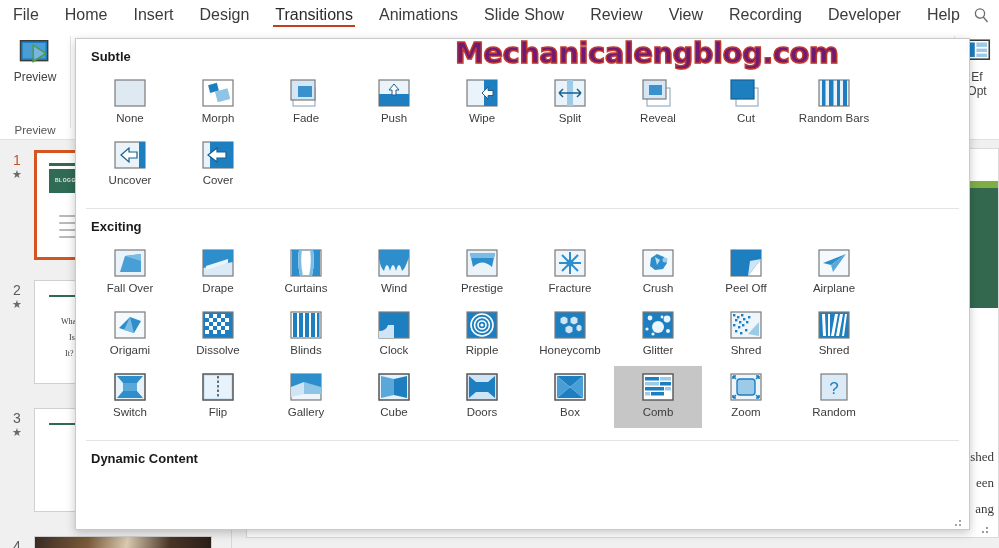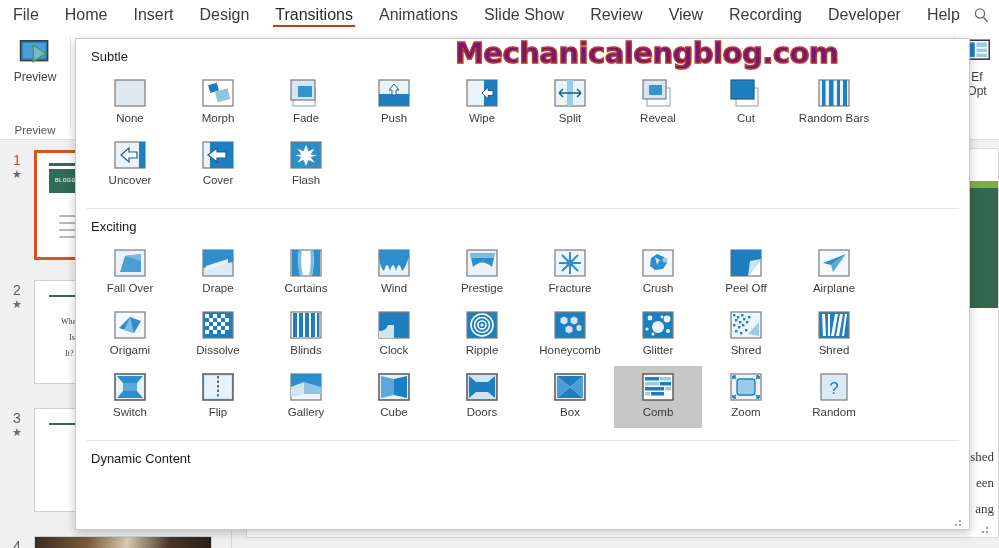--- a/index.html
+++ b/index.html
@@ -96,21 +96,21 @@
   
   .gallery {
     position: absolute; left: 75px; top: 38px;
     width: 895px; height: 492px;
     background: #ffffff;
     border: 1px solid #c9c9c9;
     box-shadow: 0 3px 9px rgba(0,0,0,.22);
     overflow: hidden;
   }
   .section-head {
-    font-size: 13px; font-weight: normal; color: #1a1a1a;
+    font-size: 13px; font-weight: bold; color: #1a1a1a;
     padding: 10px 0 4px 15px;
   }
   .section-divider { height: 1px; background: #e4e4e4; margin: 6px 10px 0 10px; }
   .grid {
     display: flex; flex-wrap: wrap;
     padding: 4px 6px 6px 10px;
   }
   .item {
     width: 88px; height: 62px;
     display: flex; flex-direction: column; align-items: center;
@@ -385,29 +385,20 @@
         <span>
             <svg class="ic" viewBox="0 0 40 29">
               <rect x="5" y="1" width="30" height="26" fill="#eaf3fa" stroke="#7b7b7b" stroke-width="1.2"></rect>
               <rect x="12" y="1" width="23" height="26" fill="#1e7fc0"></rect>
               <path d="M10 14 L19 7 V11 H28 V17 H19 V21 Z" fill="#fff" stroke="#15608f" stroke-width="1.2"></path>
             </svg>
           </span>
         <span class="item-label">Cover</span>
       </div>
 
-      <div class="item">
-        <span>
-            <svg class="ic" viewBox="0 0 40 29">
-              <rect x="5" y="1" width="30" height="26" fill="#2e8ecb" stroke="#7b7b7b" stroke-width="1.2"></rect>
-              <path d="M20 4 L22.4 10.2 L28.6 7.8 L24.6 13.2 L30.8 14.6 L24.6 16 L28.6 21.4 L22.4 18.9 L20 25 L17.6 18.9 L11.4 21.4 L15.4 16 L9.2 14.6 L15.4 13.2 L11.4 7.8 L17.6 10.2 Z" fill="#ffffff"></path>
-            </svg>
-          </span>
-        <span class="item-label">Flash</span>
-      </div>
     </div>
 
     <div class="section-divider"></div>
 
     <div class="section-head">Exciting</div>
     <div class="grid">
 
       <div class="item">
         <span>
             <svg class="ic" viewBox="0 0 40 29">

